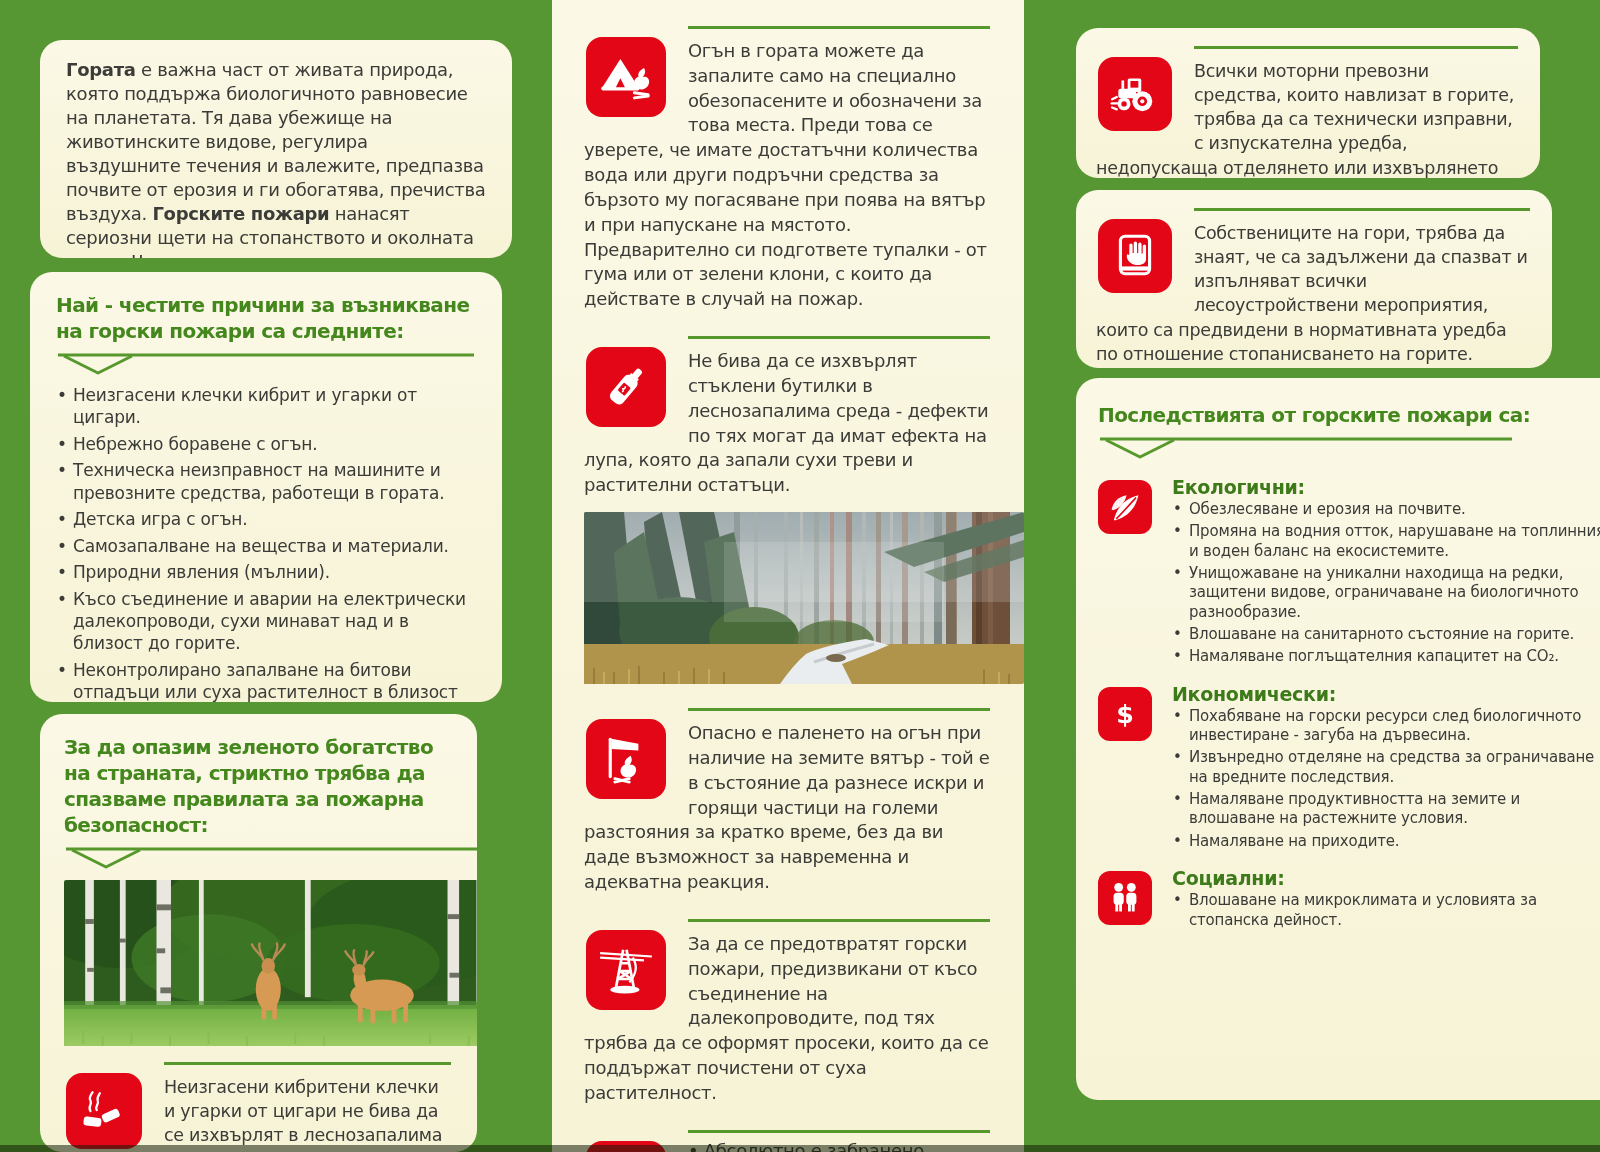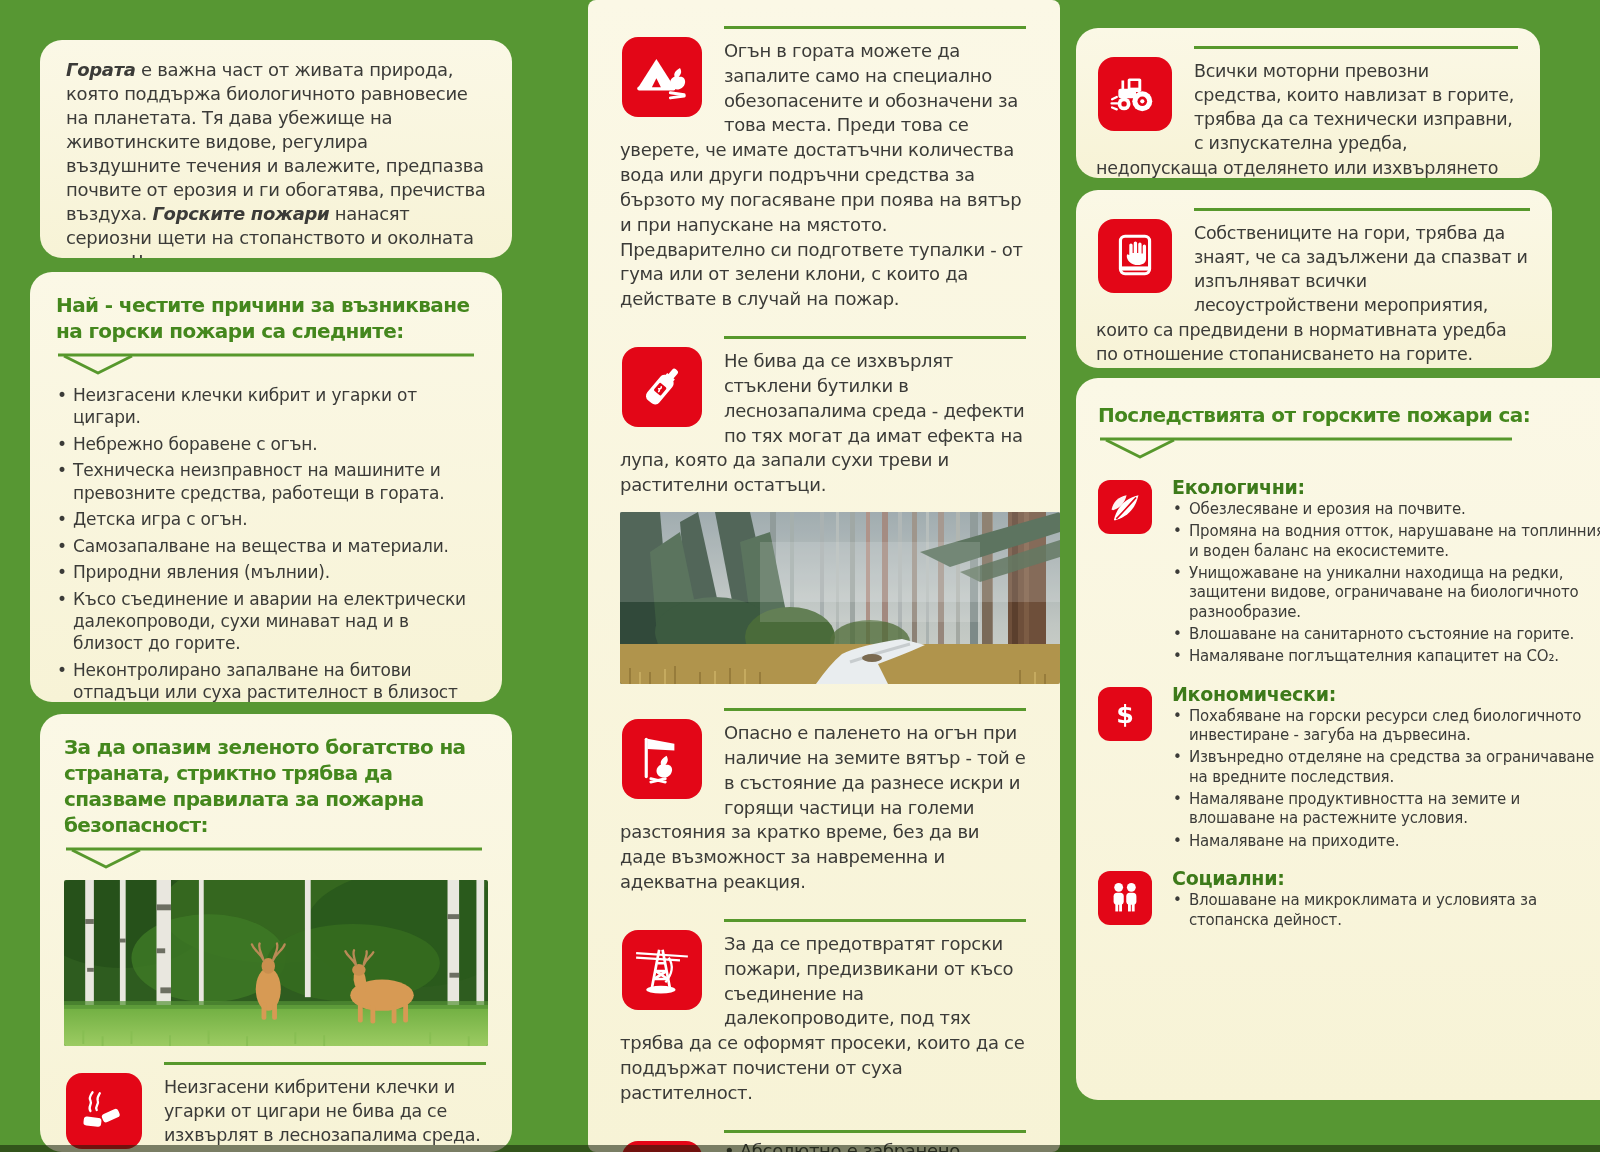--- a/index.html
+++ b/index.html
@@ -5,29 +5,29 @@
   html,body{margin:0;padding:0;background:#3c6b22;}
   .page{position:relative;width:1600px;height:1152px;background:#579733;
         font-family:"DejaVu Sans",sans-serif;color:#3b3b38;overflow:hidden;}
   .panel{position:absolute;background:linear-gradient(180deg,#fbf8e6 0%,#f7f3d6 100%);
          border-radius:22px;overflow:hidden;}
   .bottom-strip{position:absolute;left:0;right:0;bottom:0;height:7px;background:rgba(20,30,8,.55);z-index:9;}
 
   
   #p-intro {left:40px; top:40px;  width:472px; height:218px;}
   #p-causes{left:30px; top:272px; width:472px; height:430px;}
-  #p-rules {left:40px; top:714px; width:472px; height:438px;}
-  #col-mid {left:552px;top:0;     width:472px; height:1152px;border-radius:8px;margin-left:36px;}
+  #p-rules {left:40px; top:714px; width:437px; height:438px;}
+  #col-mid {left:552px;top:0;     width:472px; height:1152px;border-radius:0;}
   #p-vehicles{left:1076px;top:28px; width:464px;height:150px;}
   #p-owners  {left:1076px;top:190px;width:476px;height:178px;}
   #p-cons    {left:1076px;top:378px;width:552px;height:722px;}
 
   .pad{padding:18px 26px;}
   p.body{font-size:18px;line-height:1.33;letter-spacing:-.3px;margin:0 0 6px;}
-  b.lead{color:#3b3b38;font-style:italic;}
+  b.lead{color:#3b3b38;}
   h2.green{color:#44871d;font-size:20px;line-height:1.3;letter-spacing:-.6px;margin:4px 0 8px;font-weight:bold;}
 
   svg.hrule{display:block;margin:2px 0 8px;}
 
   
   ul.dots{list-style:none;margin:6px 0 0;padding:0;font-size:17px;line-height:1.32;letter-spacing:-.2px;}
   ul.dots li{position:relative;padding-left:17px;margin:0 0 4px;}
   ul.dots li:before{content:"•";position:absolute;left:1px;top:0;color:#3b3b38;}
 
   

